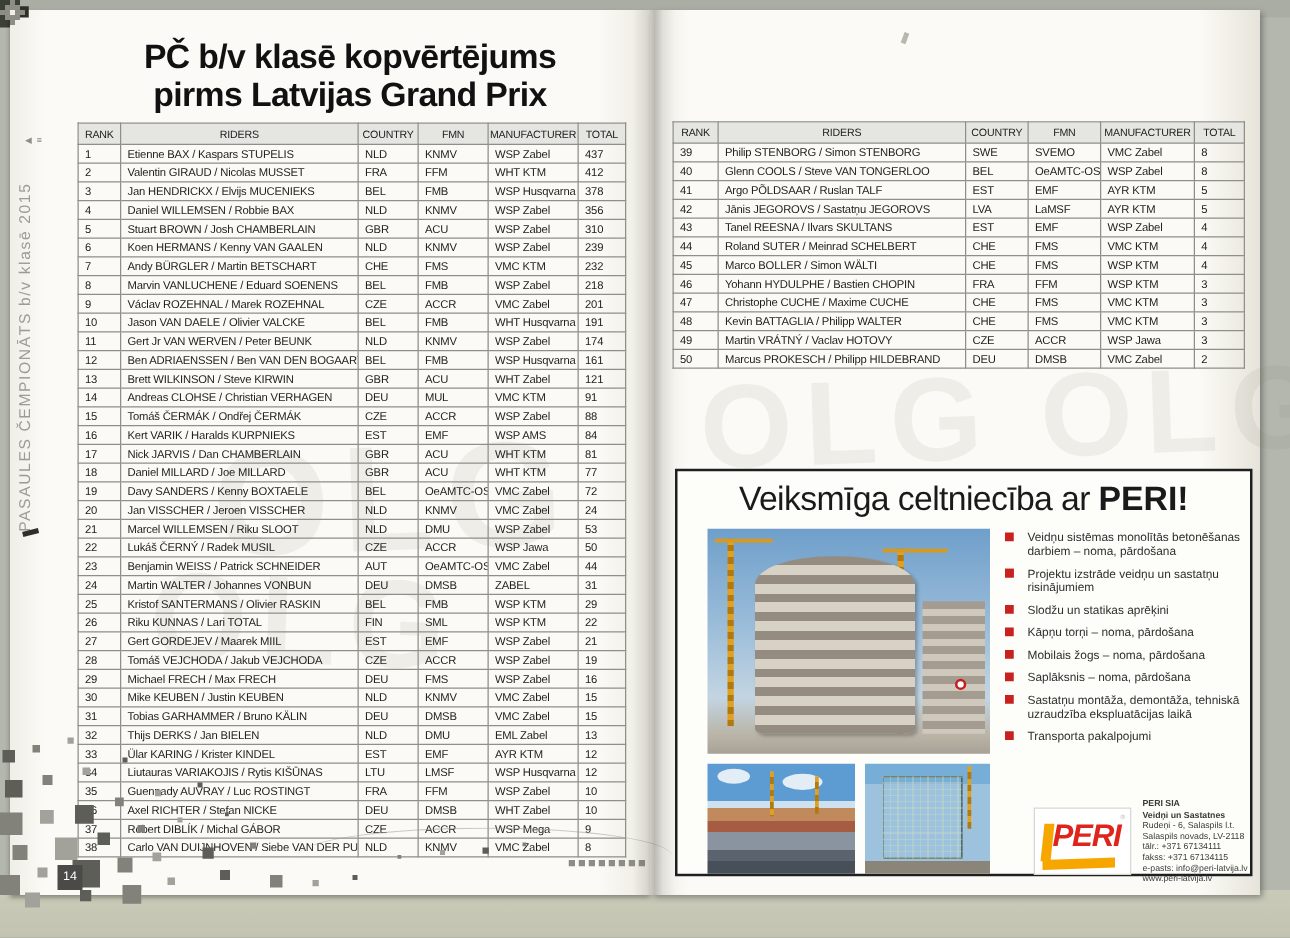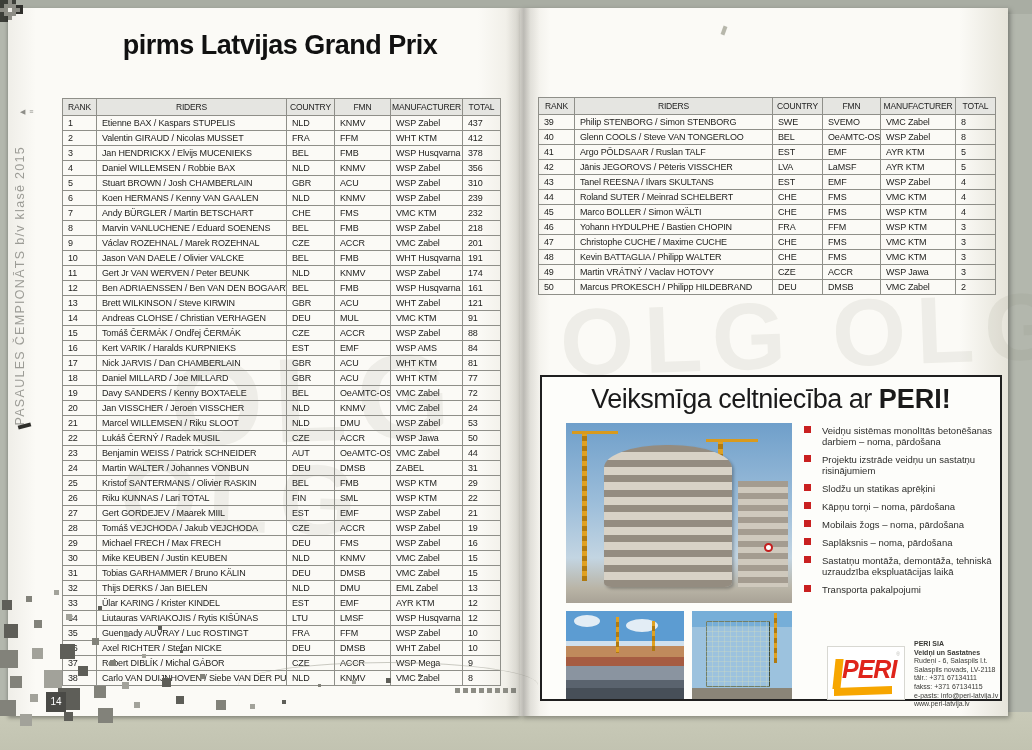--- a/index.html
+++ b/index.html
@@ -135,20 +135,21 @@
       <i style="left: 4px; top: 8px;"></i>
       <i style="left: 12px; top: 8px;"></i>
       <i style="left: 16px; top: 8px;"></i>
       <i style="left: 4px; top: 12px;"></i>
       <i style="left: 8px; top: 12px;"></i>
       <i style="left: 12px; top: 12px;"></i>
       <i style="left: 8px; top: 16px;"></i>
     </div>
 
   <div class="headline">
+    <div>PČ b/v klasē kopvērtējums</div>
     <div>pirms Latvijas Grand Prix</div>
   </div>
 
   <table class="standings" id="table-left">
     <colgroup>
         <col style="width:34px">
         <col style="width:190px">
         <col style="width:48px">
         <col style="width:56px">
         <col style="width:72px">
@@ -511,21 +512,21 @@
         <tr>
           <td class="c0">41</td>
           <td class="c1">Argo PÕLDSAAR / Ruslan TALF</td>
           <td class="c2">EST</td>
           <td class="c3">EMF</td>
           <td class="c4">AYR KTM</td>
           <td class="c5">5</td>
         </tr>
         <tr>
           <td class="c0">42</td>
-          <td class="c1">Jānis JEGOROVS / Pēteris VISSCHER</td>
+          <td class="c1">Jānis JEGOROVS / Sastatņu JEGOROVS</td>
           <td class="c2">LVA</td>
           <td class="c3">LaMSF</td>
           <td class="c4">AYR KTM</td>
           <td class="c5">5</td>
         </tr>
         <tr>
           <td class="c0">43</td>
           <td class="c1">Tanel REESNA / Ilvars SKULTANS</td>
           <td class="c2">EST</td>
           <td class="c3">EMF</td>

